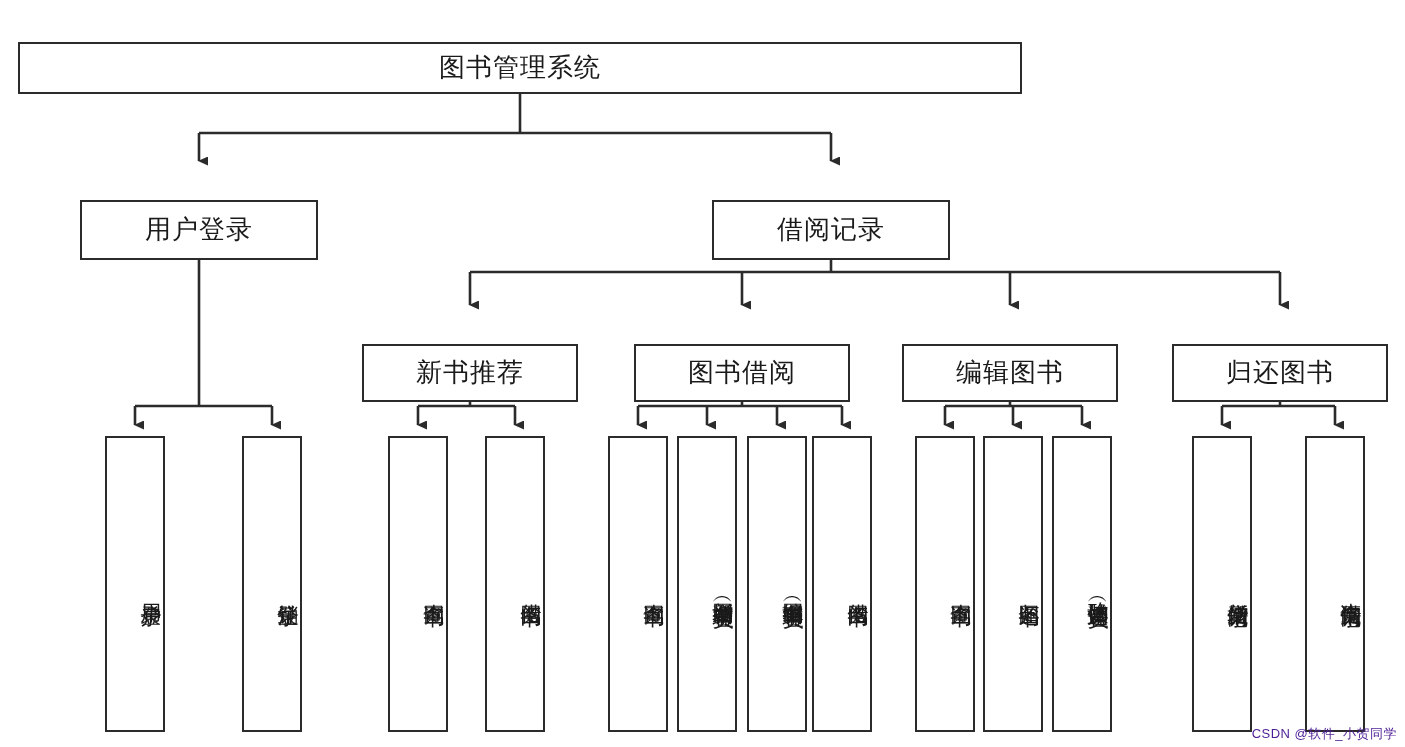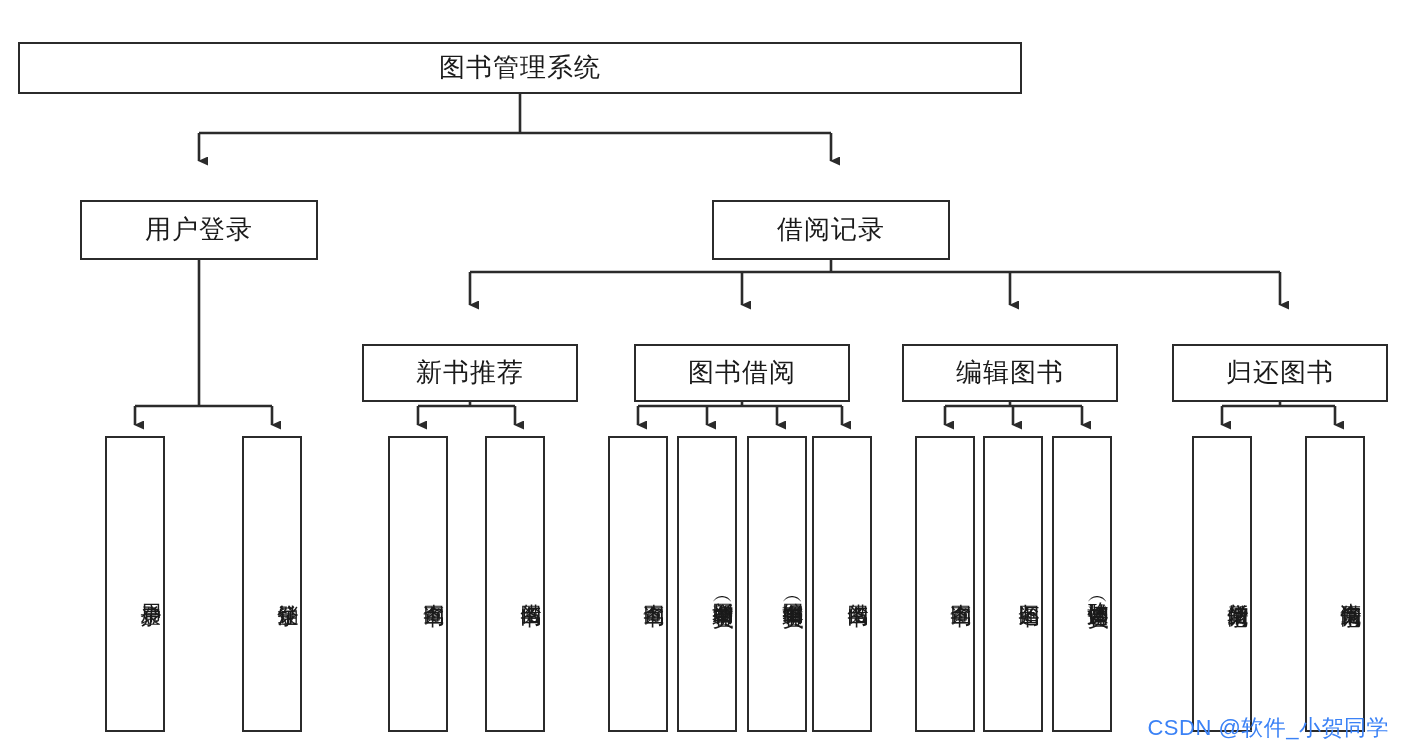--- a/index.html
+++ b/index.html
@@ -6,21 +6,21 @@
   body{width:1405px;height:747px;font-family:"Liberation Sans","DejaVu Sans",sans-serif;overflow:hidden;}
   #diagram-root{position:relative;width:1405px;height:747px;background:#fff;}
   svg#edges{position:absolute;left:0;top:0;width:1405px;height:747px;pointer-events:none;}
   .node{position:absolute;box-sizing:border-box;background:#ffffff;border:2px solid #2b2b2b;
         display:flex;align-items:center;justify-content:center;text-align:center;color:#1a1a1a;}
   .node.h{font-size:26px;line-height:1.2;letter-spacing:1px;margin-top:28px;}
   .node.leaf{font-size:21px;line-height:1.18;letter-spacing:1px;
              writing-mode:vertical-rl;text-orientation:upright;
              padding-top:10px;align-items:flex-start;justify-content:center;}
   .node.leaf span{display:block;}
-  #watermark{position:absolute;right:16px;bottom:4px;font-size:22px;color:#3b82f6;
+  #watermark{position:absolute;right:8px;bottom:4px;font-size:13px;color:#4c1d95;
              letter-spacing:.5px;white-space:nowrap;}
 </style>
 </head>
 <body>
 
 <div id="diagram-root">
 
   <svg id="edges" viewBox="0 0 1405 747">
     <defs>
       <marker id="arrowhead" markerWidth="9" markerHeight="10" refX="4.5" refY="9" orient="auto" markerUnits="userSpaceOnUse">

